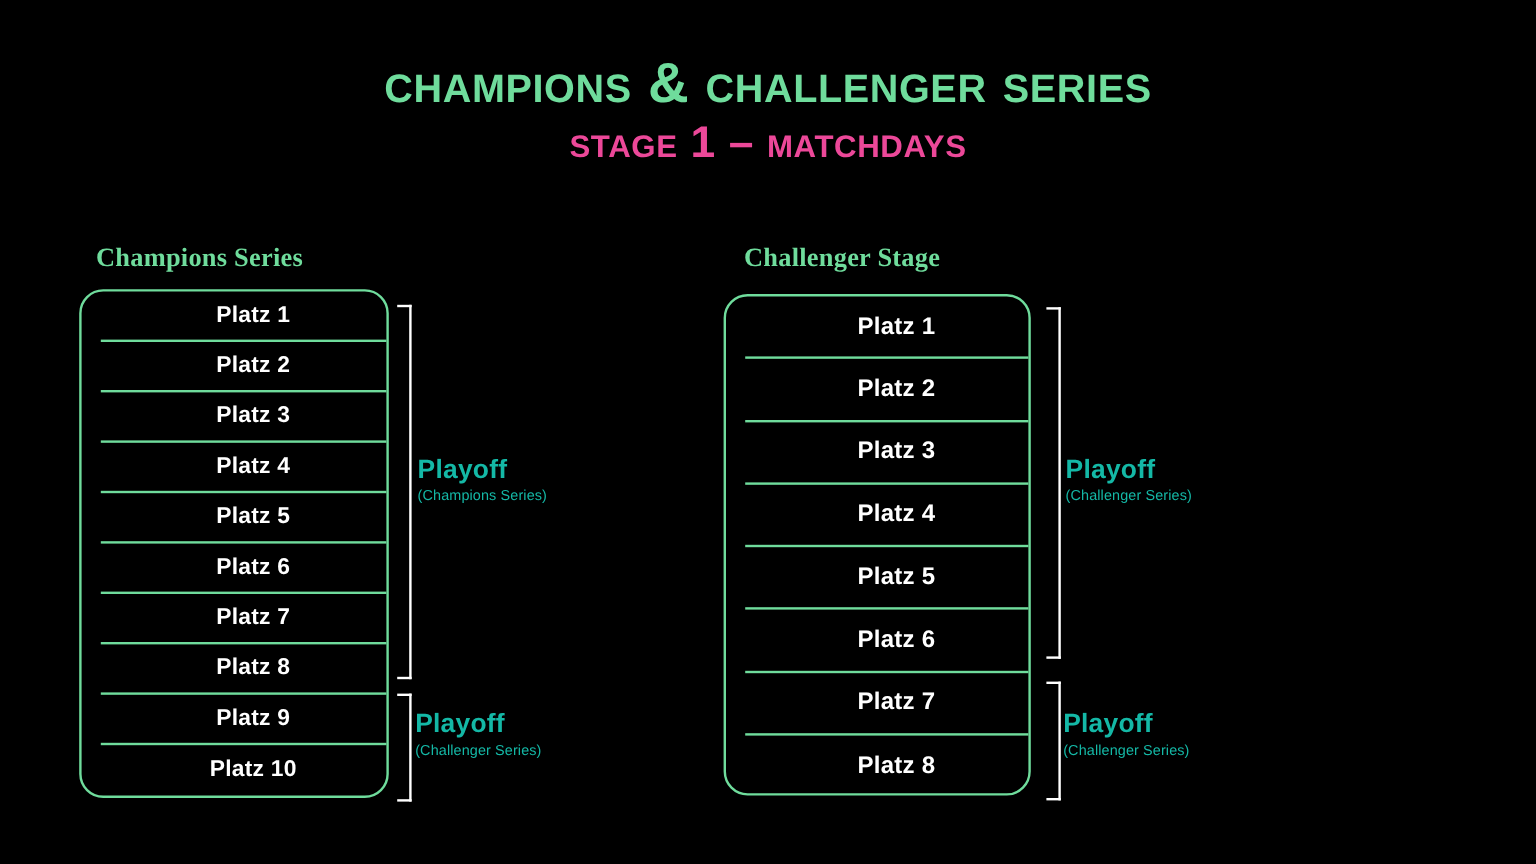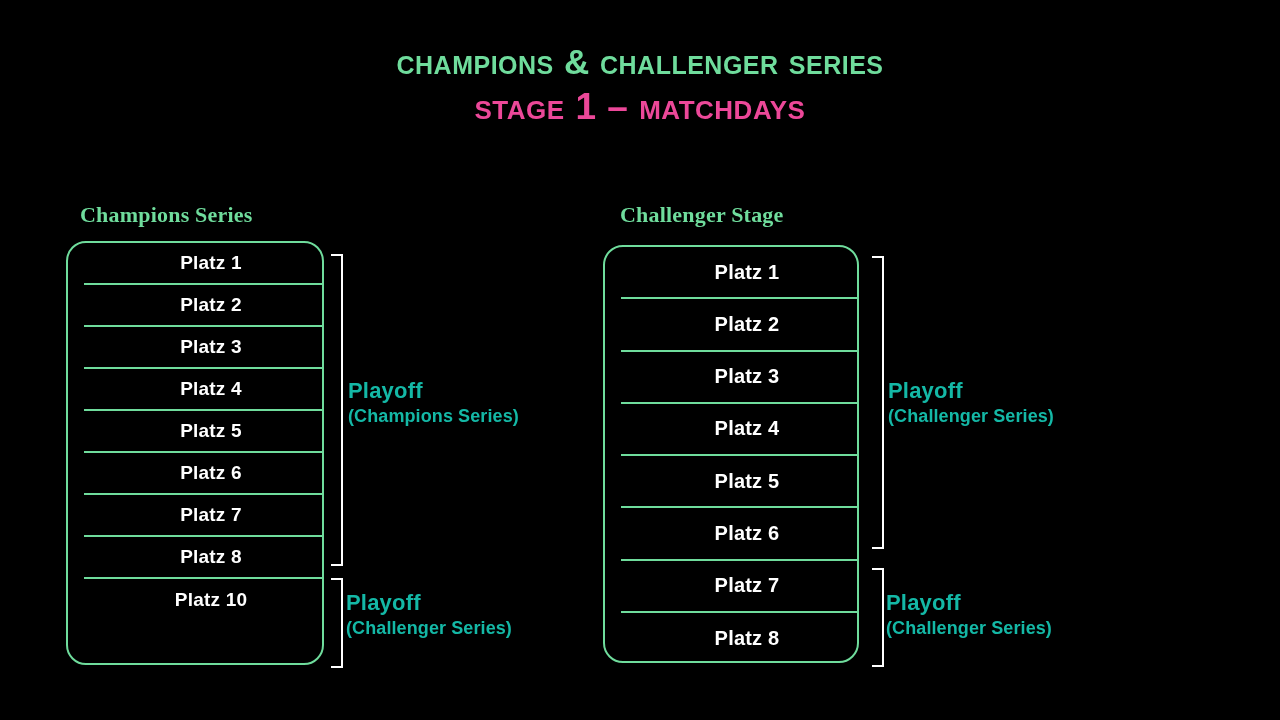--- a/index.html
+++ b/index.html
@@ -23,21 +23,21 @@
     top: 44px;
     left: 0;
     width: 1280px;
     text-align: center;
   }
 
   #main-title {
     color: #6FDC9C;
     font-family: "Liberation Sans", sans-serif;
     font-weight: bold;
-    font-size: 35px;
+    font-size: 47px;
     letter-spacing: 0.5px;
     font-variant: small-caps;
     text-transform: lowercase;
     line-height: 1.05;
   }
 
   #sub-title {
     color: #ec4899;
     font-family: "Liberation Sans", sans-serif;
     font-weight: bold;
@@ -148,22 +148,22 @@
   }
 
   .playoff-title {
     font-size: 22px;
     font-weight: bold;
     letter-spacing: 0.2px;
     line-height: 1.15;
   }
 
   .playoff-sub {
-    font-size: 18px;
-    font-weight: bold;
+    font-size: 12px;
+    font-weight: normal;
     letter-spacing: 0.1px;
     line-height: 1.2;
     margin-top: 3px;
   }
 
   #champions-playoff-1 { left: 348px; top: 378px; width: 200px; }
   #champions-playoff-2 { left: 346px; top: 590px; width: 200px; }
   #challenger-playoff-1 { left: 888px; top: 378px; width: 200px; }
   #challenger-playoff-2 { left: 886px; top: 590px; width: 208px; }
 </style>
@@ -179,20 +179,21 @@
 
 <div class="standings-table" id="champions-table">
   <div class="rank-row">Platz 1</div>
   <div class="rank-row">Platz 2</div>
   <div class="rank-row">Platz 3</div>
   <div class="rank-row">Platz 4</div>
   <div class="rank-row">Platz 5</div>
   <div class="rank-row">Platz 6</div>
   <div class="rank-row">Platz 7</div>
   <div class="rank-row">Platz 8</div>
+  <div class="rank-row">Platz 9</div>
   <div class="rank-row">Platz 10</div>
 </div>
 
 <div class="bracket" id="champions-bracket-top"></div>
 <div class="bracket" id="champions-bracket-bottom"></div>
 
 <div class="playoff-label" id="champions-playoff-1">
   <div class="playoff-title">Playoff</div>
   <div class="playoff-sub">(Champions Series)</div>
 </div>

